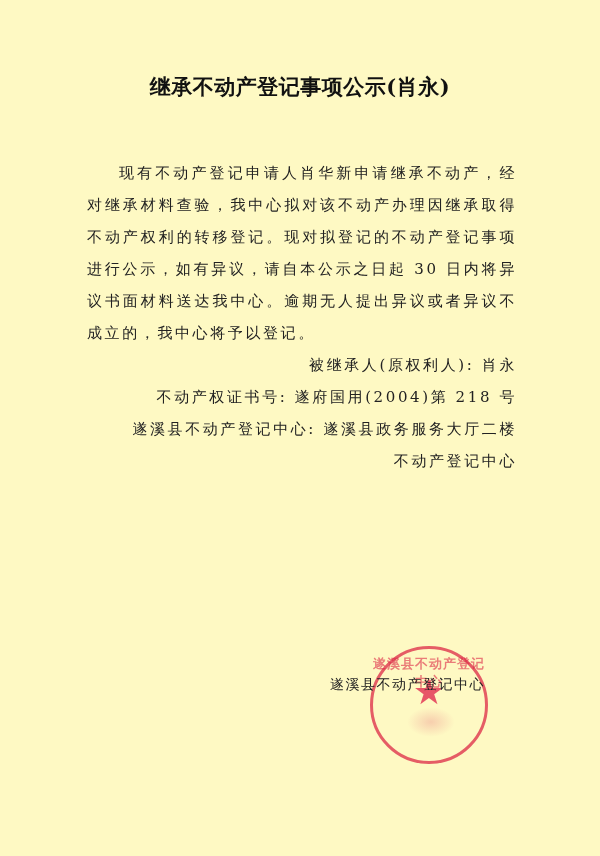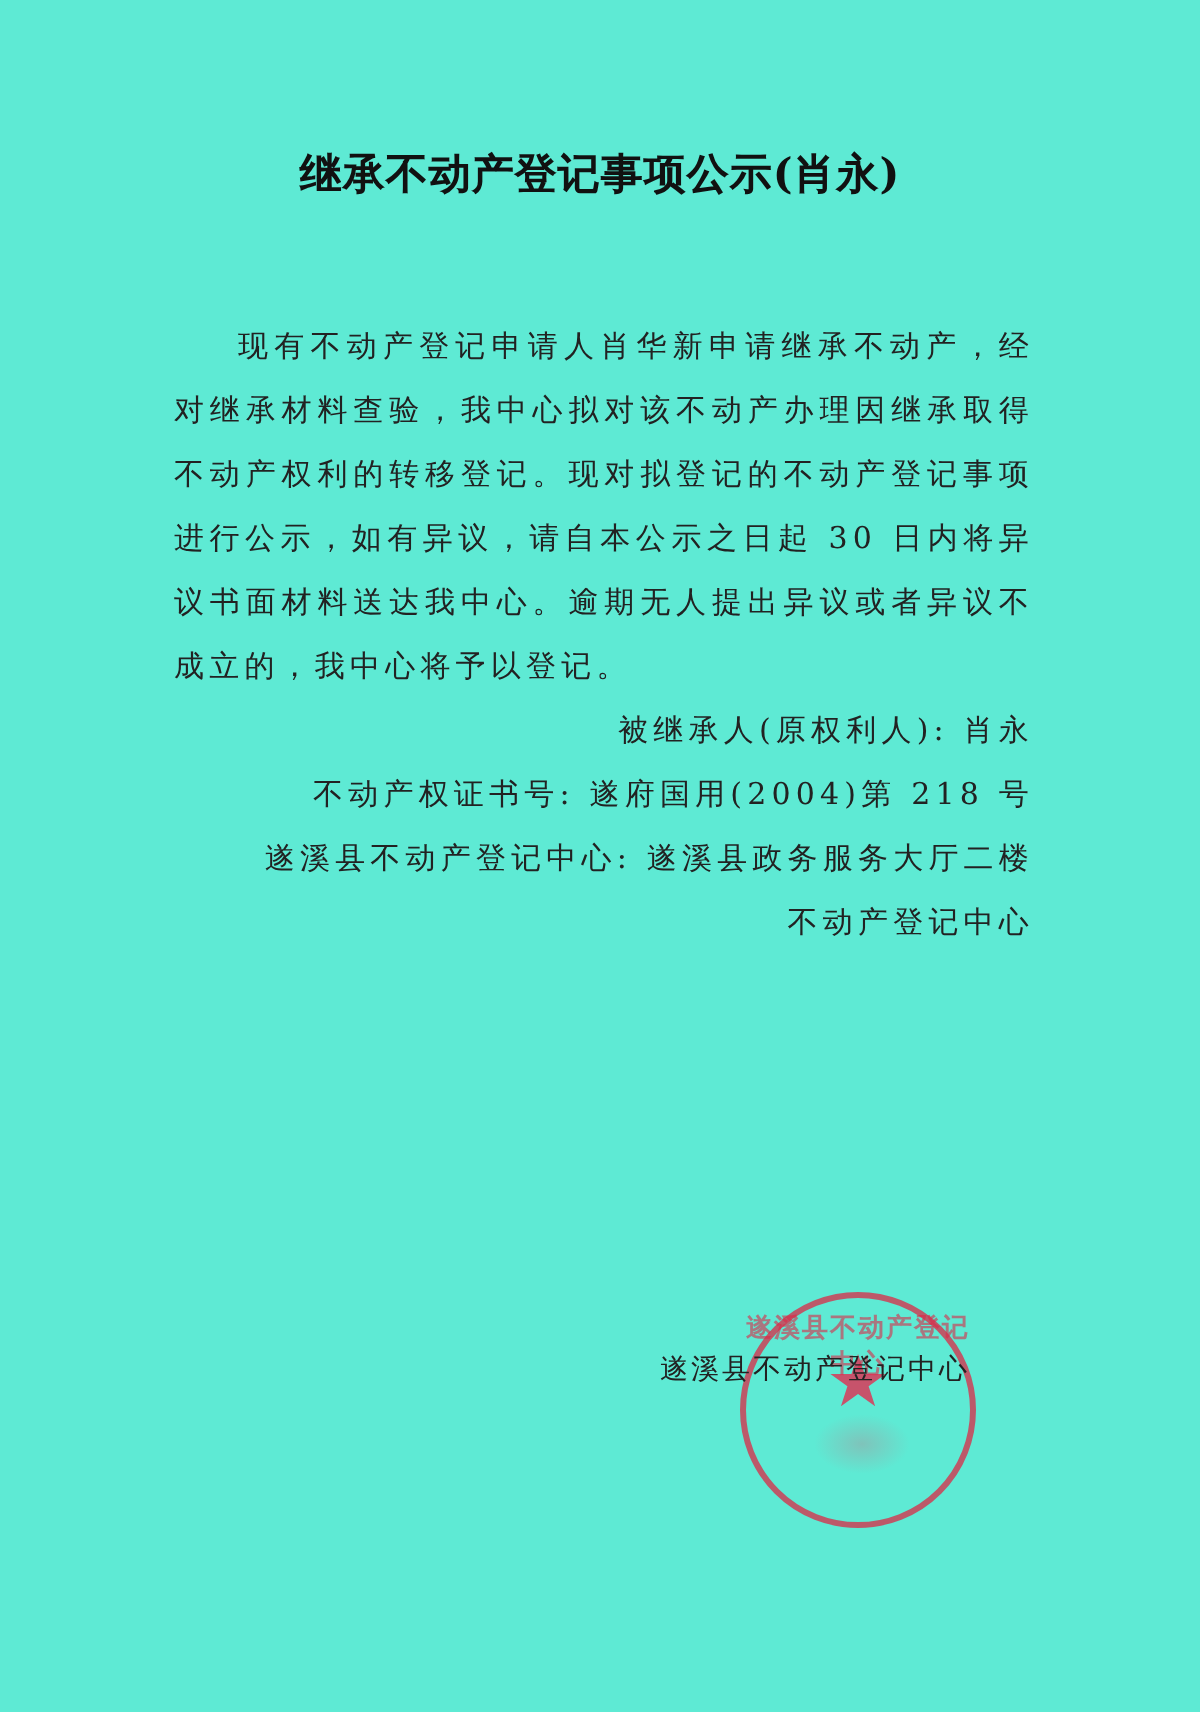--- a/index.html
+++ b/index.html
@@ -1,20 +1,20 @@
 <!DOCTYPE html>
 <html><head>
 <meta charset="utf-8">
 <style>
   html, body { margin: 0; padding: 0; }
   body {
     width: 600px; height: 856px; background: #ffffff; position: relative; overflow: hidden;
     font-family: "DejaVu Serif", "Liberation Serif", serif; color: #1a1a1a;
   }
-  .page { position: absolute; left: 0; top: 0; width: 600px; height: 856px; background: #5eead4; }
+  .page { position: absolute; left: 0; top: 0; width: 600px; height: 856px; background: #fef9c3; }
   .title {
     position: absolute; left: 0; top: 73px; width: 600px; text-align: center;
     font-size: 21px; font-weight: bold; letter-spacing: 0.5px; color: #111;
   }
   .body-text {
     position: absolute; left: 87px; width: 430px; font-size: 15px; color: #222;
     letter-spacing: 2.6px; line-height: 32px;
   }
   .para { text-indent: 32px; margin: 0; text-align: justify; text-align-last: left; }
   #intro { top: 157px; }

